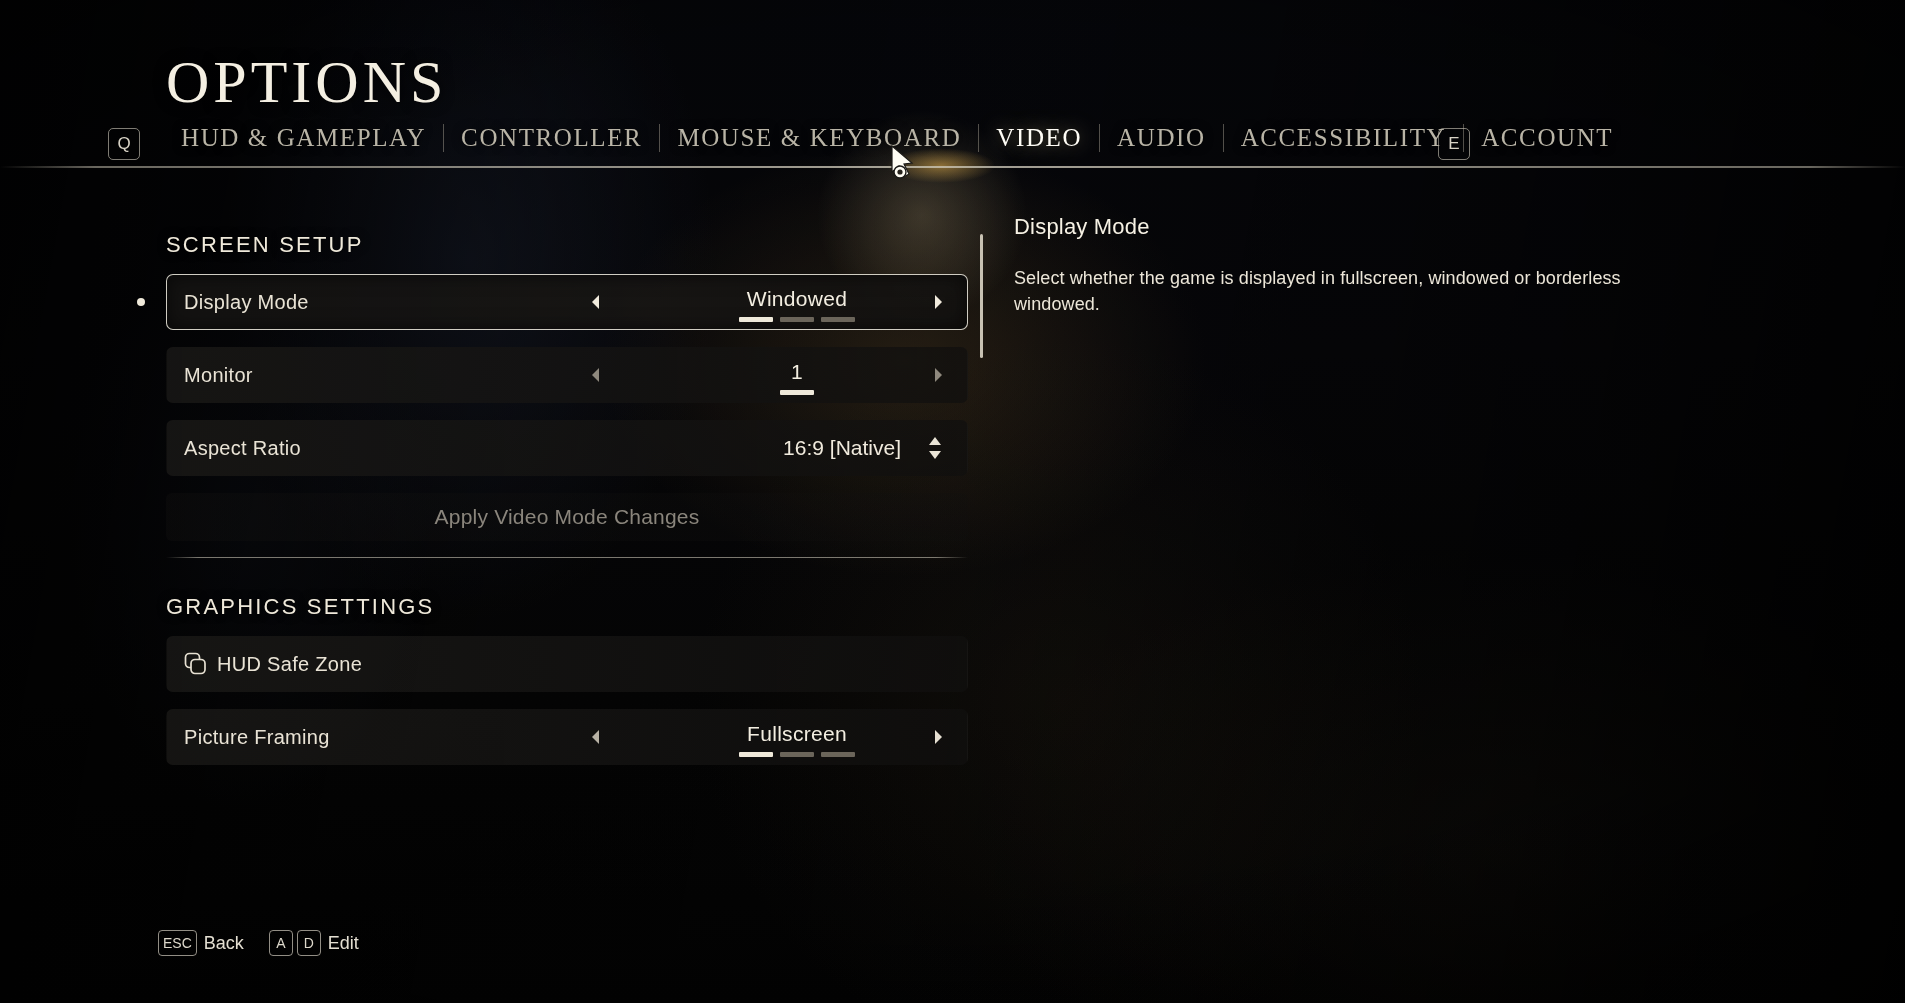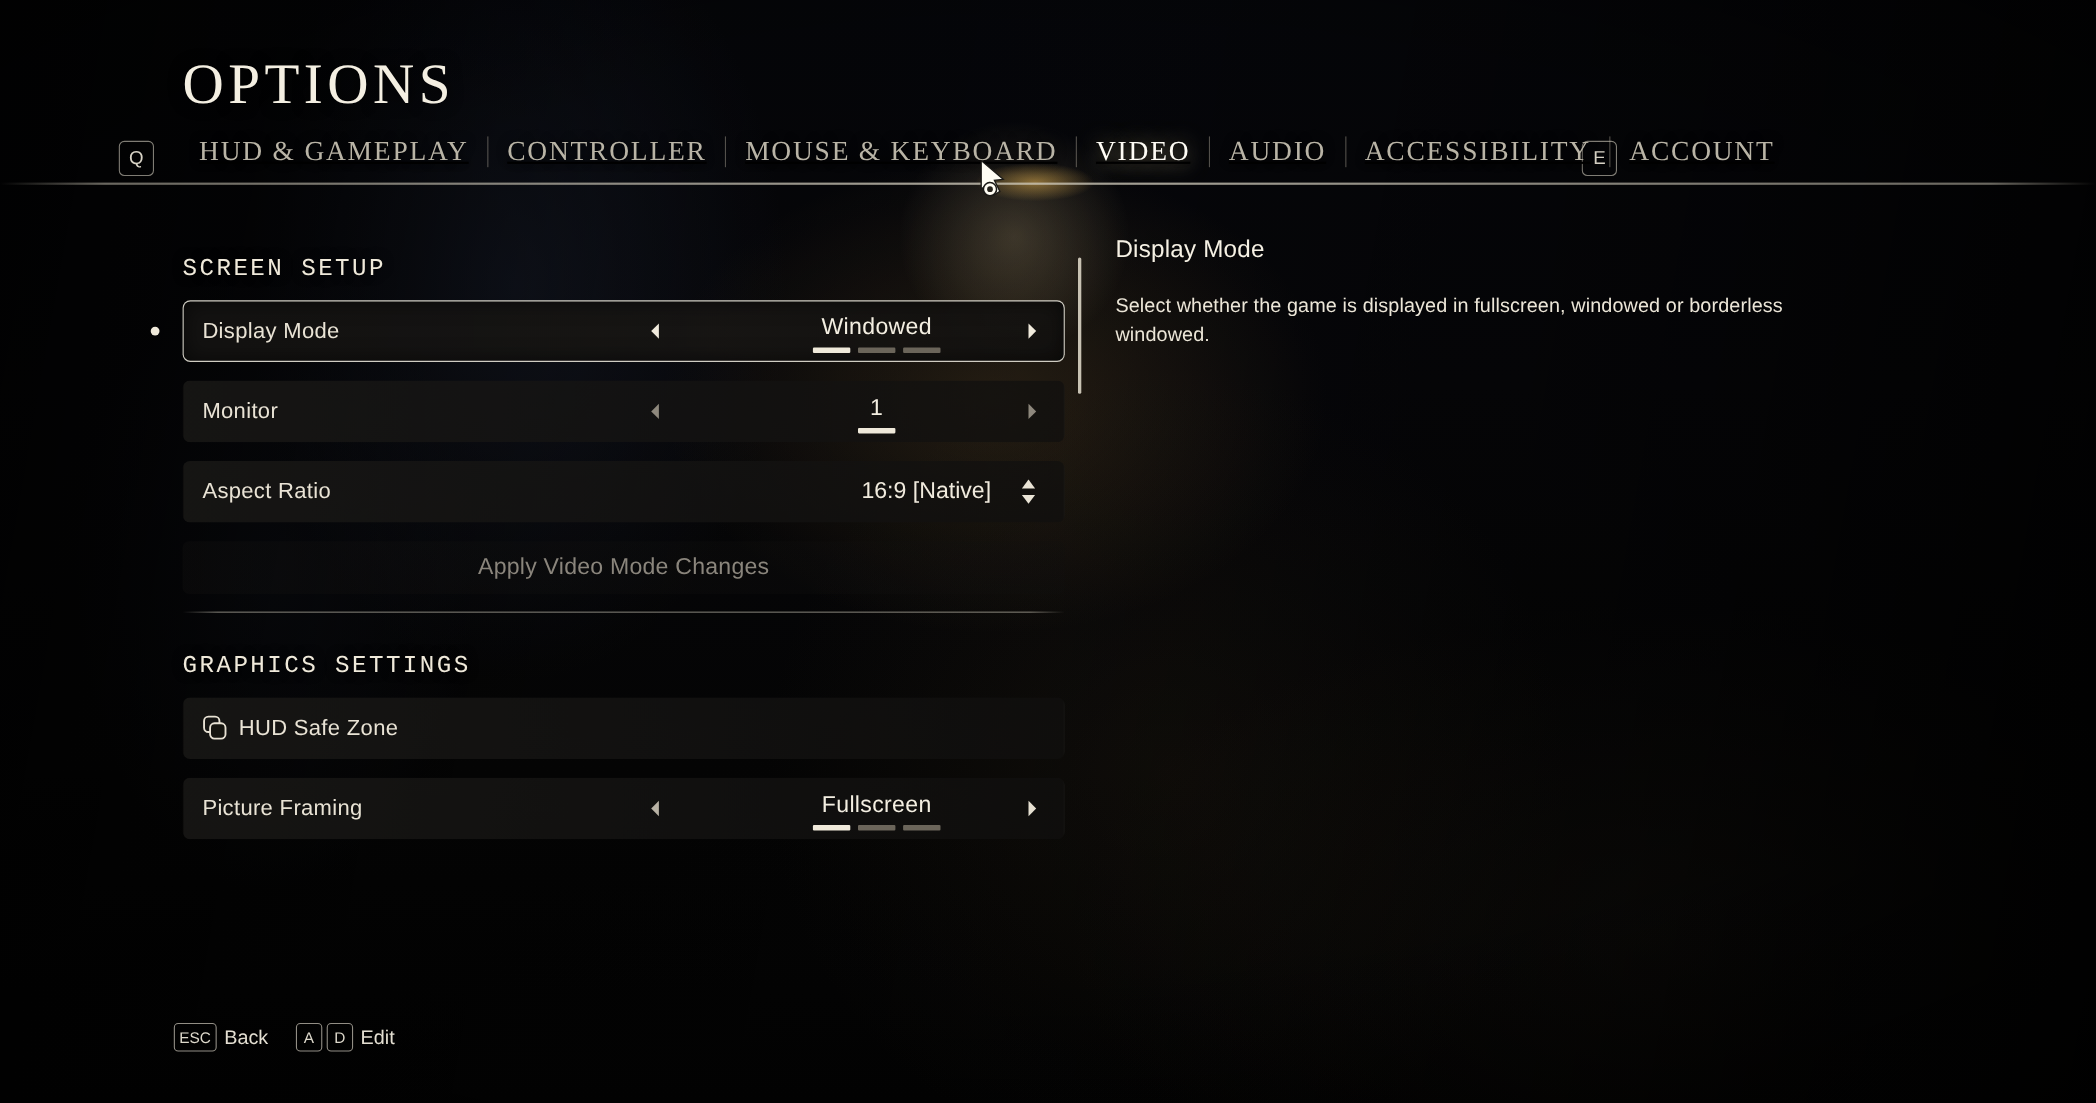--- a/index.html
+++ b/index.html
@@ -33,37 +33,37 @@
     background:radial-gradient(ellipse 120% 110% at 50% 45%, rgba(0,0,0,0) 35%, rgba(0,0,0,0.55) 78%, rgba(0,0,0,0.92) 100%);
     pointer-events:none;
   }
 
   #root { position:absolute; inset:0; }
 
   
   #title {
     position:absolute; left:166px; top:48px;
     font-family:"Liberation Serif", serif;
-    font-size:52px; letter-spacing:4px;
+    font-size:60px; letter-spacing:4px;
     color:#f4efe2;
     text-shadow:0 0 14px rgba(0,0,0,0.9);
   }
   .keycap {
     display:inline-flex; align-items:center; justify-content:center;
     border:1px solid rgba(205,200,186,0.62);
     border-radius:5px;
     color:#d8d3c6;
     font-family:"Liberation Sans", sans-serif;
   }
   #tab-prev-key { position:absolute; left:108px; top:128px; width:32px; height:32px; font-size:17px; }
   #tab-next-key { position:absolute; left:1438px; top:128px; width:32px; height:32px; font-size:17px; }
 
   #tabs {
     position:absolute; left:164px; top:124px;
-    display:flex; align-items:flex-start; gap:0;text-decoration:underline;
+    display:flex; align-items:flex-start; gap:0;
   }
   .tab {
     font-family:"Liberation Serif", serif;
     font-size:25px; letter-spacing:1.6px;
     color:#b9b4a6;
     padding:0 17px;
     white-space:nowrap;
     position:relative;
     text-shadow:0 0 10px rgba(0,0,0,0.9);
   }
@@ -82,21 +82,21 @@
     pointer-events:none;
   }
 
   
   #cursor { position:absolute; left:889px; top:145px; width:26px; height:34px; pointer-events:none; }
 
   
   #left-col { position:absolute; left:166px; top:232px; width:802px; }
 
   .section-title {
-    font-family:Liberation Mono, monospace;
+    font-family:Liberation Sans, sans-serif;
     font-size:22px; letter-spacing:2.2px;
     color:#efe9da;
     margin-bottom:16px;
     text-shadow:0 0 10px rgba(0,0,0,0.8);
   }
 
   .row {
     position:relative;
     height:56px;
     border-radius:7px;

